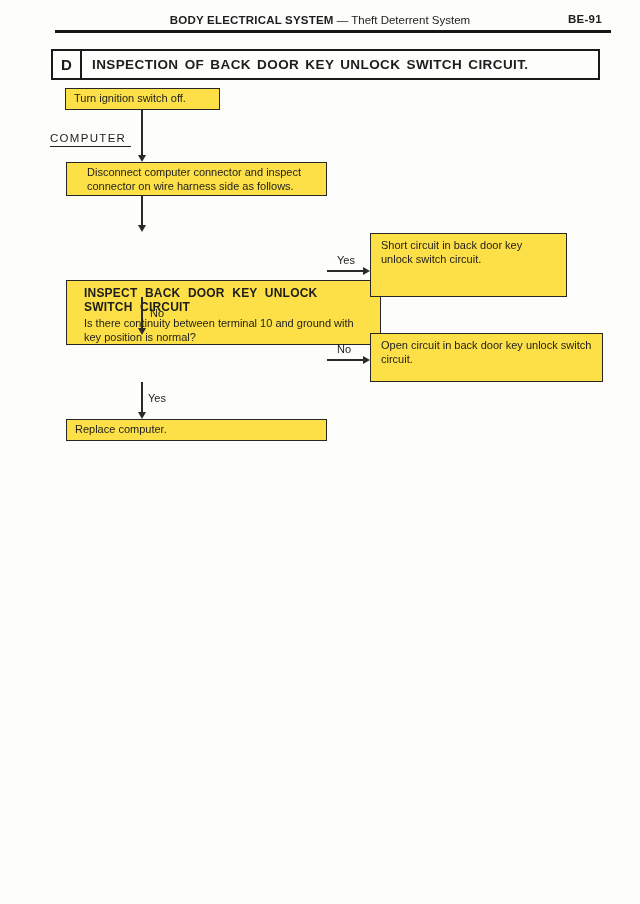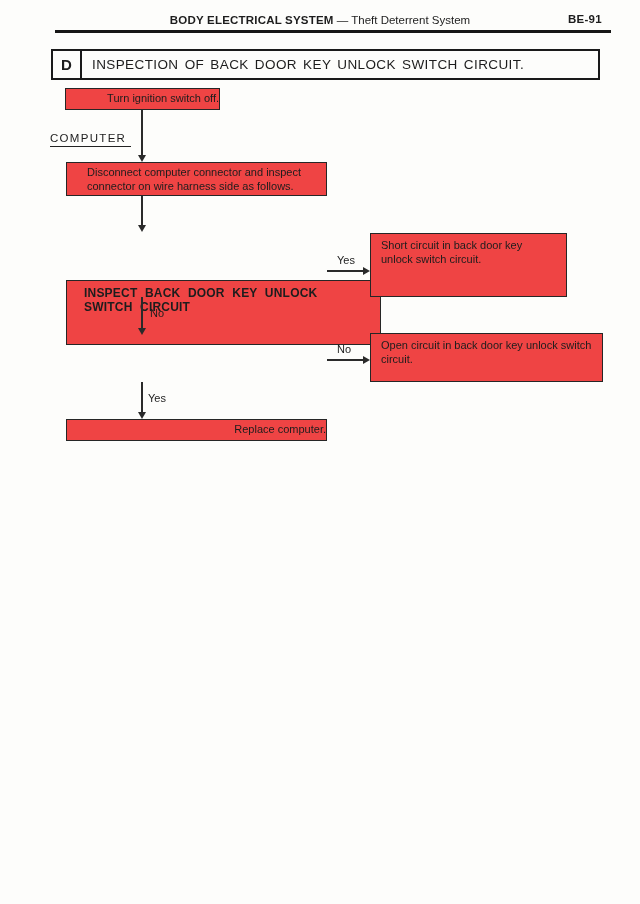--- a/index.html
+++ b/index.html
@@ -31,27 +31,27 @@
     position:absolute;left:51px;top:49px;width:549px;height:31px;
     border:2px solid #1a1a1a;box-sizing:border-box;display:flex;background:#fdfdfb;
   }
   .title-letter{
     width:29px;border-right:2px solid #1a1a1a;box-sizing:border-box;
     display:flex;align-items:center;justify-content:center;
     font-weight:bold;font-size:15px;
   }
   .title-text{
     flex:1;display:flex;align-items:center;padding-left:10px;
-    font-weight:normal;font-size:13.5px;letter-spacing:0.4px;word-spacing:2px;
+    font-weight:bold;font-size:13.5px;letter-spacing:0.4px;word-spacing:2px;
     white-space:nowrap;
   }
   
   .fbox{
     position:absolute;border:1.6px solid #262626;box-sizing:border-box;
-    font-size:11px;line-height:13.5px;background:#ef4444;justify-content:flex-end;
+    font-size:11px;line-height:13.5px;background:#fde047;
   }
   .box-start{left:65px;top:88px;width:155px;height:22px;display:flex;align-items:center;padding-left:8px;}
   .box-disconnect{left:66px;top:162px;width:261px;height:34px;padding:3px 20px;}
   .box-inspect{left:66px;top:232px;width:315px;height:65px;padding:5px 17px;margin-top:48px;}
   .inspect-heading{font-weight:bold;font-size:12px;line-height:14px;letter-spacing:0.2px;word-spacing:4px;}
   .inspect-question{margin-top:3px;}
   .box-short{left:370px;top:233px;width:197px;height:64px;padding:5px 10px;}
   .box-q2{left:66px;top:335px;width:261px;height:47px;padding:6px 8px;}
   .box-open{left:370px;top:333px;width:233px;height:49px;padding:5px 10px;}
   .box-replace{left:66px;top:419px;width:261px;height:22px;display:flex;align-items:center;padding-left:8px;}
@@ -116,20 +116,21 @@
 
   <div class="fbox box-disconnect">
     <span>Disconnect computer connector and inspect connector on wire harness side as follows.</span>
   </div>
 
   <div class="vline v2"></div>
   <div class="arrow-down ad2"></div>
 
   <div class="fbox box-inspect">
     <div class="inspect-heading">INSPECT BACK DOOR KEY UNLOCK SWITCH CIRCUIT</div>
+    <div class="inspect-question">Is there continuity between terminal 10 and ground with key position is normal?</div>
   </div>
 
   <div class="branch-label lbl-yes1">Yes</div>
   <div class="hline h1"></div>
   <div class="arrow-right ar1"></div>
 
   <div class="fbox box-short">
     <span>Short circuit in back door key unlock switch circuit.</span>
   </div>
 

